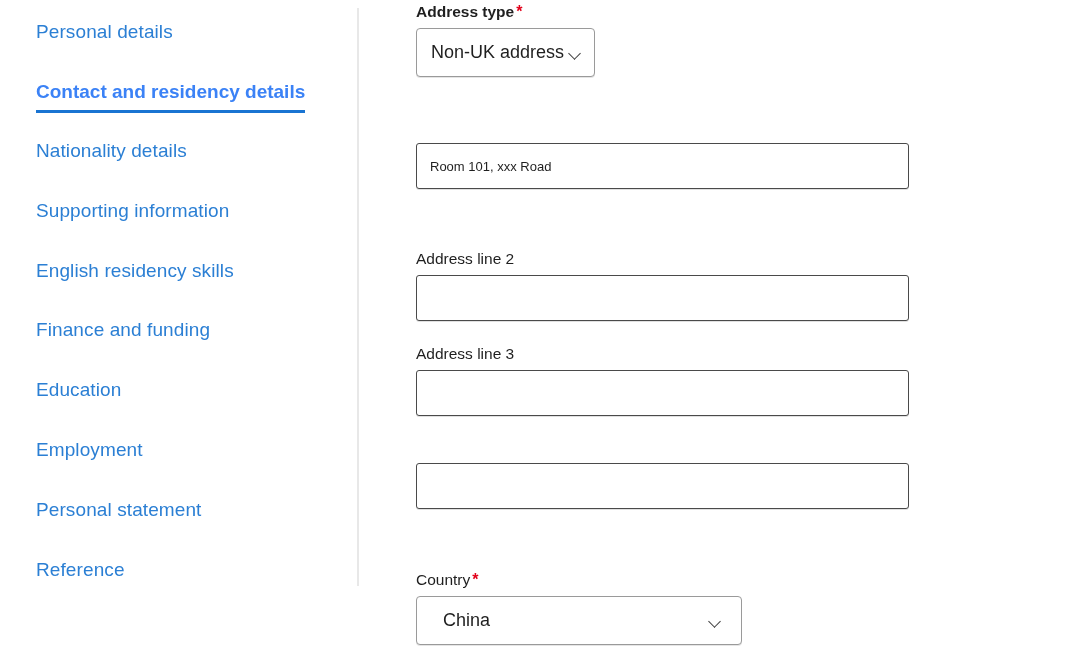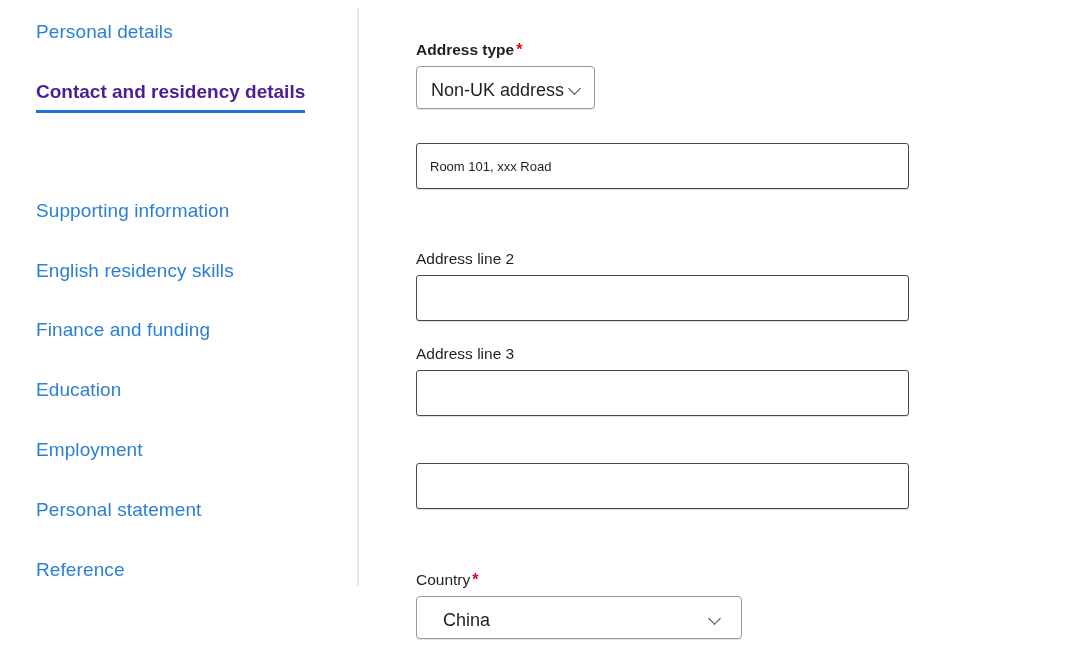--- a/index.html
+++ b/index.html
@@ -40,21 +40,21 @@
     line-height: 24px;
     color: #2b7fd4;
     white-space: nowrap;
     cursor: pointer;
     font-weight: 400;
     letter-spacing: 0.1px;
   }
 
   .nav-item.active {
     font-weight: bold;
-    color: #4c1d95;
+    color: #3b82f6;
     letter-spacing: 0px;
     text-align: right;
   }
   .nav-item.active .nav-underline {
     position: absolute;
     left: 0;
     right: 0;
     bottom: -9px;
     height: 3px;
     background: #1974d2;
@@ -84,21 +84,21 @@
     left: 416px;
   }
 
   .field-label {
     font-size: 15.5px;
     line-height: 20px;
     color: #1f1f1f;
     white-space: nowrap;
     margin-bottom: 6px;
   }
-  .field-label.bold { font-weight: bold; margin-top: 38px; }
+  .field-label.bold { font-weight: bold; }
 
   .req {
     color: #e2001a;
     font-weight: bold;
     margin-left: 2px;
     font-size: 16px;
     line-height: 16px;
   }
 
   .text-input {
@@ -117,21 +117,21 @@
   }
   .text-input::placeholder { color: #767676; }
 
   .select-wrap {
     position: relative;
     display: inline-block;
     background: #ffffff;
     border: 1px solid #9a9a9a;
     border-radius: 4px;
     box-shadow: 0 1px 0 rgba(0,0,0,0.10);
-    height: 43px;
+    height: 49px;
   }
   .select-wrap .select-text {
     display: block;
     font-size: 18px;
     line-height: 47px;
     color: #1f1f1f;
     padding: 0 14px;
     white-space: nowrap;
   }
   .chev {
@@ -173,20 +173,23 @@
 
     <div class="nav-item" style="top:20px">
       <span>Personal details</span>
     </div>
 
     <div class="nav-item active" style="top:80px">
       <span>Contact and residency details</span>
       <span class="nav-underline"></span>
     </div>
 
+    <div class="nav-item" style="top:139px">
+      <span>Nationality details</span>
+    </div>
 
     <div class="nav-item" style="top:199px">
       <span>Supporting information</span>
     </div>
 
     <div class="nav-item" style="top:259px">
       <span>English residency skills</span>
     </div>
 
     <div class="nav-item" style="top:318px">

